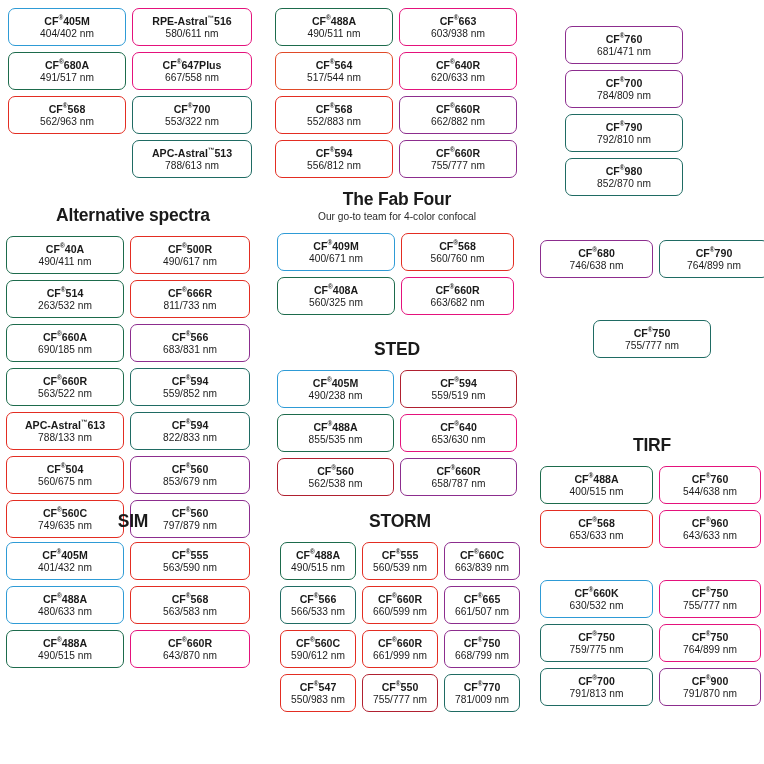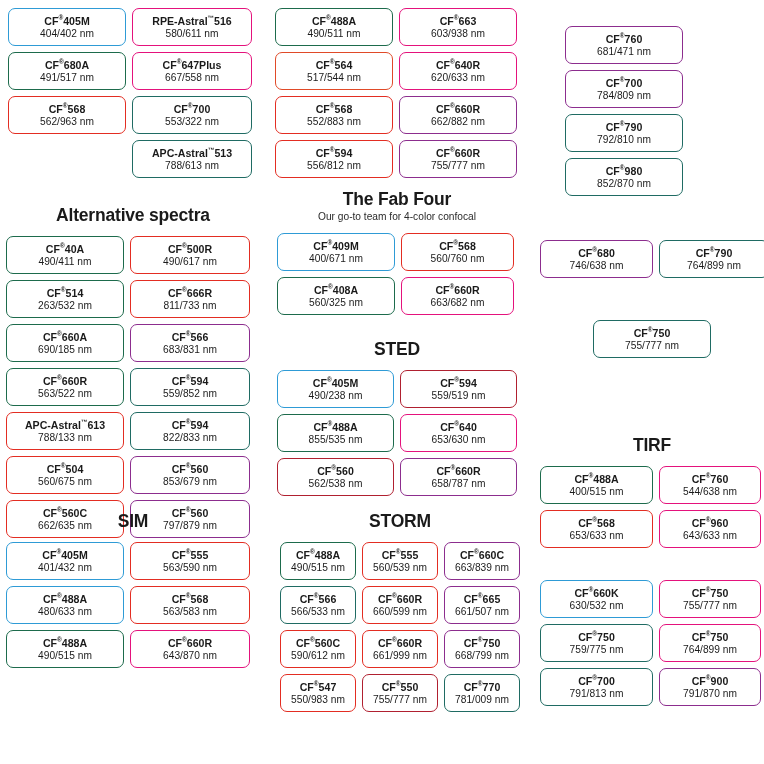--- a/index.html
+++ b/index.html
@@ -193,21 +193,21 @@
           <div class="chip" style="border-color: rgb(227, 45, 34);">
             <div class="nm">APC-Astral<sup>™</sup>613</div>
             <div class="sp">788/133 nm</div>
           </div>
           <div class="chip" style="border-color: rgb(227, 45, 34);">
             <div class="nm">CF<sup>®</sup>504</div>
             <div class="sp">560/675 nm</div>
           </div>
           <div class="chip" style="border-color: rgb(227, 45, 34);">
             <div class="nm">CF<sup>®</sup>560C</div>
-            <div class="sp">662/635 nm</div>
+            <div class="sp">749/635 nm</div>
           </div>
         </div>
       <div class="gcol w120">
           <div class="chip" style="border-color: rgb(227, 45, 34);">
             <div class="nm">CF<sup>®</sup>500R</div>
             <div class="sp">490/617 nm</div>
           </div>
           <div class="chip" style="border-color: rgb(227, 45, 34);">
             <div class="nm">CF<sup>®</sup>666R</div>
             <div class="sp">811/733 nm</div>

